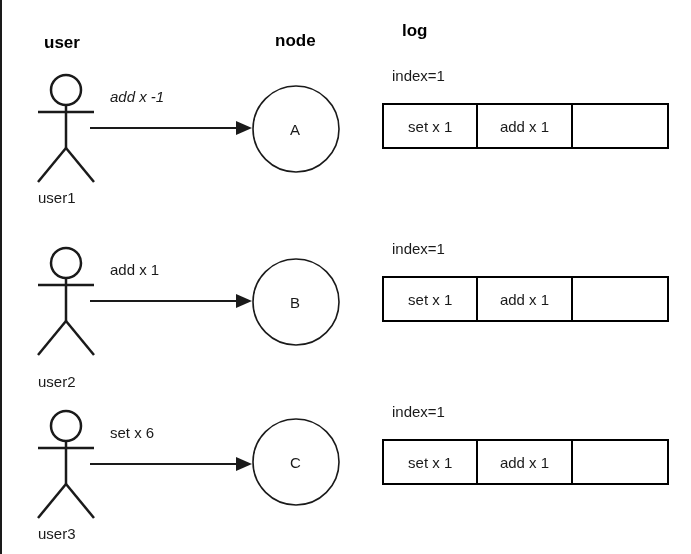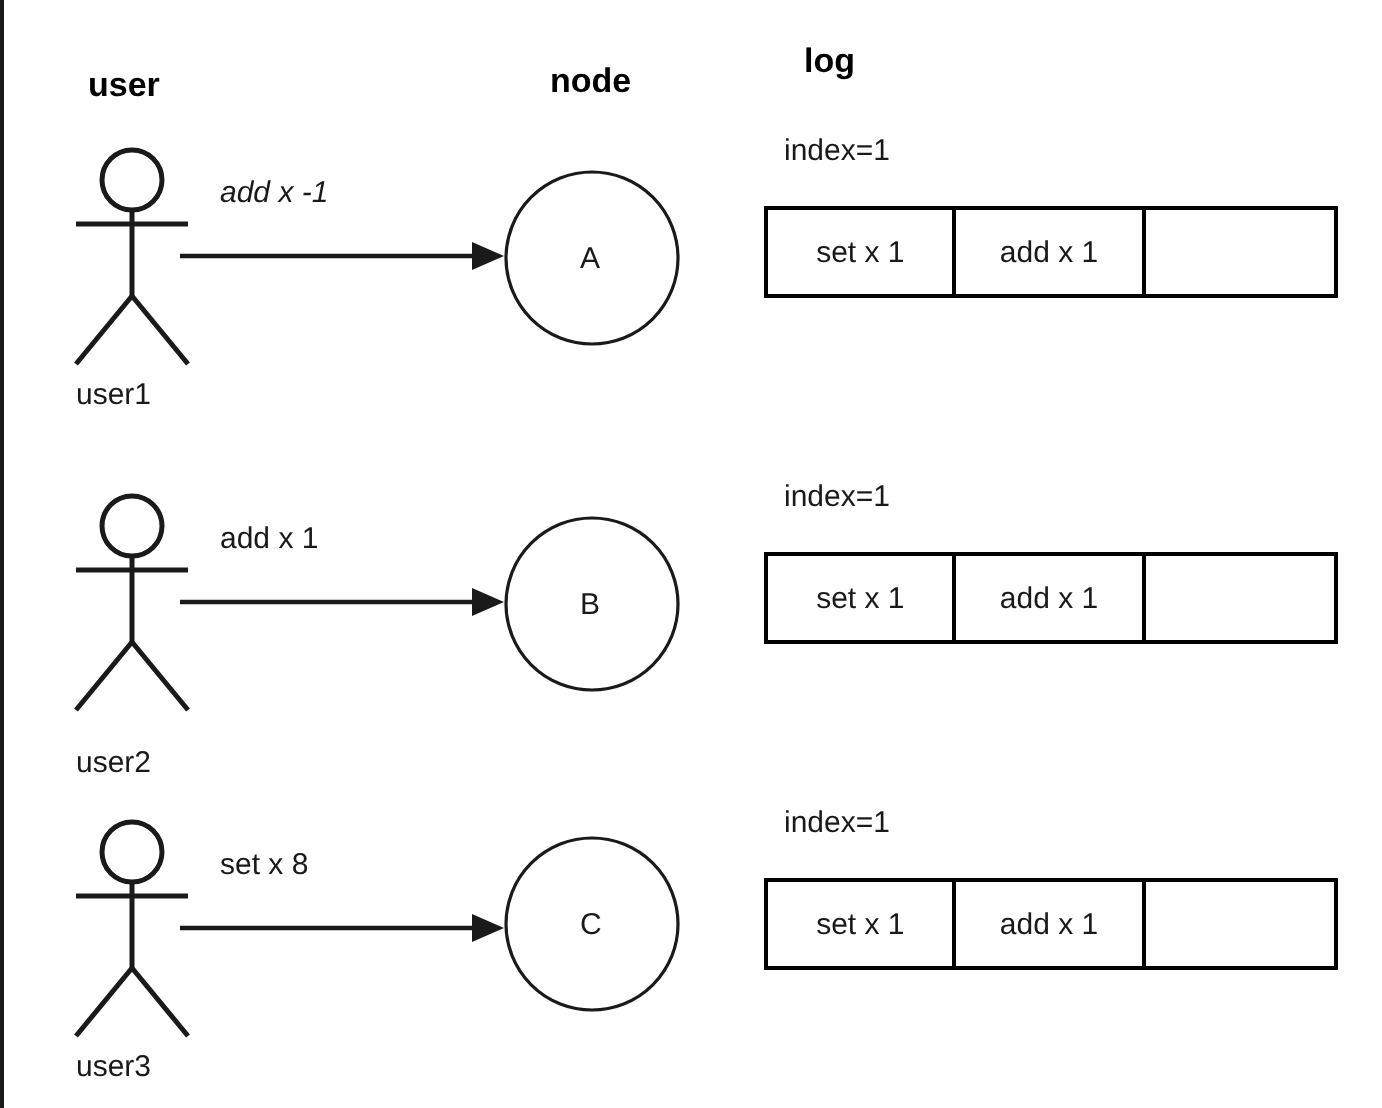--- a/index.html
+++ b/index.html
@@ -149,21 +149,21 @@
     <svg class="actor-svg" style="left:30px; top:406px;" width="70" height="118" viewBox="0 0 70 118">
       <circle cx="34" cy="20" r="15" fill="#ffffff" stroke="#1a1a1a" stroke-width="2.5"></circle>
       <line x1="34" y1="35" x2="34" y2="78" stroke="#1a1a1a" stroke-width="2.5"></line>
       <line x1="6" y1="42" x2="62" y2="42" stroke="#1a1a1a" stroke-width="2.5"></line>
       <line x1="34" y1="78" x2="6" y2="112" stroke="#1a1a1a" stroke-width="2.5"></line>
       <line x1="34" y1="78" x2="62" y2="112" stroke="#1a1a1a" stroke-width="2.5"></line>
     </svg>
 
     <div class="actor-label" style="left:36px; top:526px;">user3</div>
 
-    <div class="edge-label" style="left:108px; top:425px;">set x 8</div>
+    <div class="edge-label" style="left:108px; top:425px;">set x 6</div>
 
     <svg class="arrow-svg" style="left:88px; top:454px;" width="162" height="20" viewBox="0 0 162 20">
       <line x1="0" y1="10" x2="146" y2="10" stroke="#1a1a1a" stroke-width="2.2"></line>
       <polygon points="146,3 162,10 146,17" fill="#1a1a1a"></polygon>
     </svg>
 
     <svg class="node-svg" style="left:249px; top:417px;" width="90" height="90" viewBox="0 0 90 90">
       <circle cx="45" cy="45" r="43" fill="#ffffff" stroke="#1a1a1a" stroke-width="1.6"></circle>
     </svg>
     <div class="node-label" style="left:288px; top:455px;">C</div>

